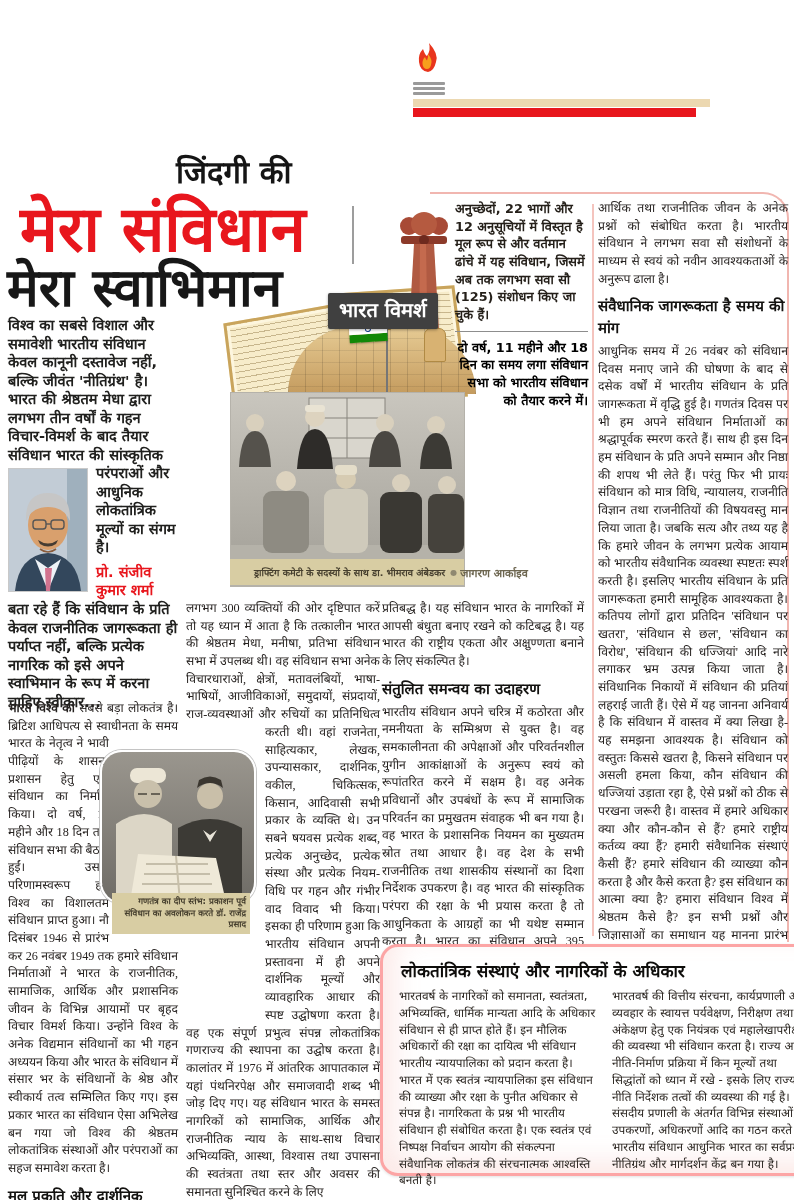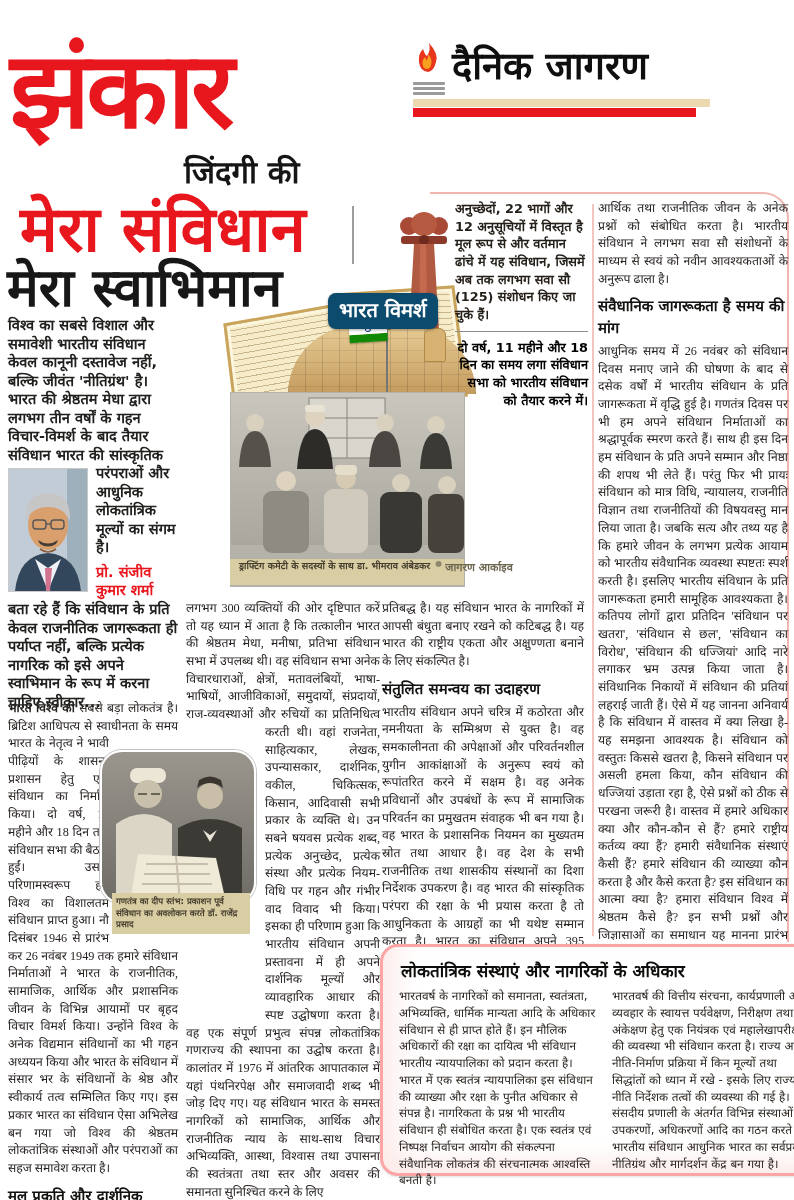--- a/index.html
+++ b/index.html
@@ -3,21 +3,21 @@
 <meta charset="utf-8">
 <style>
   html,body{margin:0;padding:0;background:#fff;}
   .page{position:relative;width:794px;height:1200px;overflow:hidden;background:#fff;
         font-family:"Liberation Serif",serif;}
   .abs{position:absolute;}
 
   
   .brand{left:10px;top:38px;font-size:106px;line-height:1;font-weight:bold;color:#e8161d;
          font-family:"DejaVu Sans",sans-serif;letter-spacing:-4px;z-index:9;}
-  .brand-tag{left:184px;top:150px;font-size:31px;font-weight:bold;color:#151515;
+  .brand-tag{left:176px;top:150px;font-size:31px;font-weight:bold;color:#151515;
          font-family:"DejaVu Sans",sans-serif;z-index:9;}
   .mast-logo{left:414px;top:42px;width:30px;height:36px;z-index:9;}
   .mast-lines{left:413px;top:80px;width:32px;z-index:9;}
   .mast-lines i{display:block;height:3px;background:#9a9a9a;margin:2px 0;border-radius:1px;}
   .mast-name{left:452px;top:46px;font-size:38px;font-weight:bold;color:#0f0f0f;line-height:1.1;
          font-family:"DejaVu Sans",sans-serif;z-index:9;}
   .mast-strip1{left:413px;top:99px;width:297px;height:8px;background:#ecd8b1;z-index:9;}
   .mast-strip2{left:413px;top:108px;width:283px;height:9px;background:#e8161d;z-index:9;}
 
   
@@ -27,22 +27,22 @@
 
   
   .hl1{left:20px;top:198px;font-size:63px;line-height:1;font-weight:bold;color:#e8161d;
        font-family:"DejaVu Sans",sans-serif;z-index:8;}
   .hl-div{left:352px;top:206px;width:2px;height:58px;background:#9d9d9d;z-index:8;}
   .hl-num{left:361px;top:186px;font-size:87px;line-height:1;font-weight:bold;color:#7d7d7d;
        letter-spacing:-3px;font-family:"DejaVu Sans",sans-serif;
        text-shadow:1px 1px 0 #fff,2px 2px 2px rgba(0,0,0,.25);z-index:8;}
   .hl2{left:7px;top:261px;font-size:53px;line-height:1;font-weight:bold;color:#171717;
        font-family:"DejaVu Sans",sans-serif;z-index:8;}
-  .badge{left:328px;top:293px;background:#0c4a6e;color:#fff;font-size:20px;font-weight:bold;
-       padding:3px 11px 6px;border-radius:8px;font-family:"DejaVu Sans",sans-serif;
+  .badge{left:328px;top:293px;background:#404040;color:#fff;font-size:20px;font-weight:bold;
+       padding:3px 11px 6px;border-radius:2px;font-family:"DejaVu Sans",sans-serif;
        box-shadow:0 1px 3px rgba(0,0,0,.35);z-index:8;}
 
   
   .deco-book{left:228px;top:296px;width:232px;height:118px;transform:rotate(-7deg);z-index:1;}
   .book-page{position:absolute;background:
        repeating-linear-gradient(180deg,transparent 0 5px,rgba(110,80,25,.35) 5px 6px),#f7ecca;
        border:3px solid #c9a45c;box-shadow:inset 0 0 0 3px #fdf6df;}
   .bp1{left:0;top:10px;width:112px;height:104px;transform:skewY(-3deg);}
   .bp2{left:112px;top:0;width:116px;height:106px;transform:skewY(3deg);}
   .deco-pillar{left:396px;top:210px;width:56px;height:172px;z-index:2;}
@@ -61,21 +61,21 @@
   .flag .f1{background:#f28c28;}
   .flag .f2{background:#fff;position:relative;}
   .flag .f2 b{position:absolute;left:50%;top:50%;width:6px;height:6px;margin:-3px 0 0 -3px;
        border:1px solid #123c8c;border-radius:50%;box-sizing:border-box;}
   .flag .f3{background:#128807;}
 
   
   .main-photo{left:230px;top:392px;width:233px;height:193px;border:1px solid #b5b2aa;
        background:#b3b0a9;z-index:5;overflow:hidden;}
   .main-caption{left:230px;top:559px;width:234px;height:26px;background:#d8cda3;color:#463f2e;
-       font-size:9.5px;font-weight:bold;display:flex;padding:0 9px;
+       font-size:9.5px;font-weight:bold;display:flex;align-items:center;padding:0 24px;
        box-sizing:border-box;font-family:"DejaVu Sans",sans-serif;z-index:6;white-space:nowrap;}
   .main-caption .dot{color:#8f8870;margin:0 3px 0 5px;font-size:8px;}
   .main-caption .credit{color:#6d6650;font-size:11px;}
 
   
   .facts{left:455px;top:200px;width:133px;z-index:7;font-family:"DejaVu Sans",sans-serif;}
   .fact1{font-size:12.8px;font-weight:bold;color:#241f19;line-height:1.38;}
   .fact-rule{border:0;border-top:1.5px solid #8d8d8d;margin:7px 0;}
   .fact2{font-size:12.8px;font-weight:bold;color:#000000;line-height:1.38;text-align:right;}
 
@@ -97,53 +97,51 @@
   .sp2{float:left;width:74px;height:300px;margin-right:5px;}
   .col3{left:382px;top:600px;width:202px;z-index:7;}
   .col4{left:598px;top:200px;width:190px;z-index:7;}
   .byline{font-family:"DejaVu Sans",sans-serif;font-weight:bold;font-size:12.3px;color:#1a1814;
        text-align:right;margin-top:12px;line-height:1.45;}
 
   
   .inset-photo{left:100px;top:750px;width:152px;height:150px;border-radius:22px;overflow:hidden;
        z-index:8;border:2px solid #fff;box-shadow:0 0 0 1px #c4c4c4;}
   .inset-caption{left:112px;top:893px;width:138px;background:#d8cda3;color:#463f2e;
-       font-size:8.6px;font-weight:bold;text-align:left;line-height:1.35;padding:3px 4px;
+       font-size:8.6px;font-weight:bold;text-align:right;line-height:1.35;padding:3px 4px;
        box-sizing:border-box;font-family:"DejaVu Sans",sans-serif;z-index:9;}
 
   
   .bottom-box{left:380px;top:944px;width:450px;height:232px;background:#fff;
        border:3px solid #fca5a5;border-radius:18px;z-index:20;box-sizing:border-box;
        box-shadow:inset 12px -12px 26px rgba(240,160,150,.22),0 1px 3px rgba(0,0,0,.12);}
   .box-title{font-family:"DejaVu Sans",sans-serif;font-size:17px;font-weight:bold;color:#0e0d0b;
        padding:12px 18px 6px;}
   .box-cols{display:flex;gap:14px;padding:0 16px;}
   .box-col{flex:1;font-size:11.8px;line-height:1.42;color:#2a2520;
        font-family:"DejaVu Sans",sans-serif;}
 </style>
 </head>
 <body>
 
 <div class="page">
 
-  <div class="abs brand">झंकार</div>
   <div class="abs brand-tag">जिंदगी की</div>
 
   <div class="abs mast-logo">
     <svg width="30" height="36" viewBox="0 0 30 36">
       <path d="M15 1 q10 11 7 19 q-2 9-8 10 q-8-1-9-10 q-1-8 4-13 q2 6 4 7 q4-6 2-13z" fill="#e8351d"></path>
       <path d="M14 12 q5 6 3 11 q-1 4-4 4 q-4 0-4.5-5 q-.4-4 2.5-7 q1 3 2 3.5 q1.5-3 1-6.5z" fill="#f7a01d"></path>
     </svg>
   </div>
   <div class="abs mast-lines">
       <i></i>
       <i></i>
       <i></i>
     </div>
-  <div class="abs mast-name">दैनिक जागरण</div>
   <div class="abs mast-strip1"></div>
   <div class="abs mast-strip2"></div>
 
   <div class="abs frame"></div>
   <div class="abs col4-rule"></div>
 
   <div class="abs hl1">मेरा संविधान</div>
   <div class="abs hl-div"></div>
   <div class="abs hl2">मेरा स्वाभिमान</div>
   <div class="abs badge">भारत विमर्श</div>

